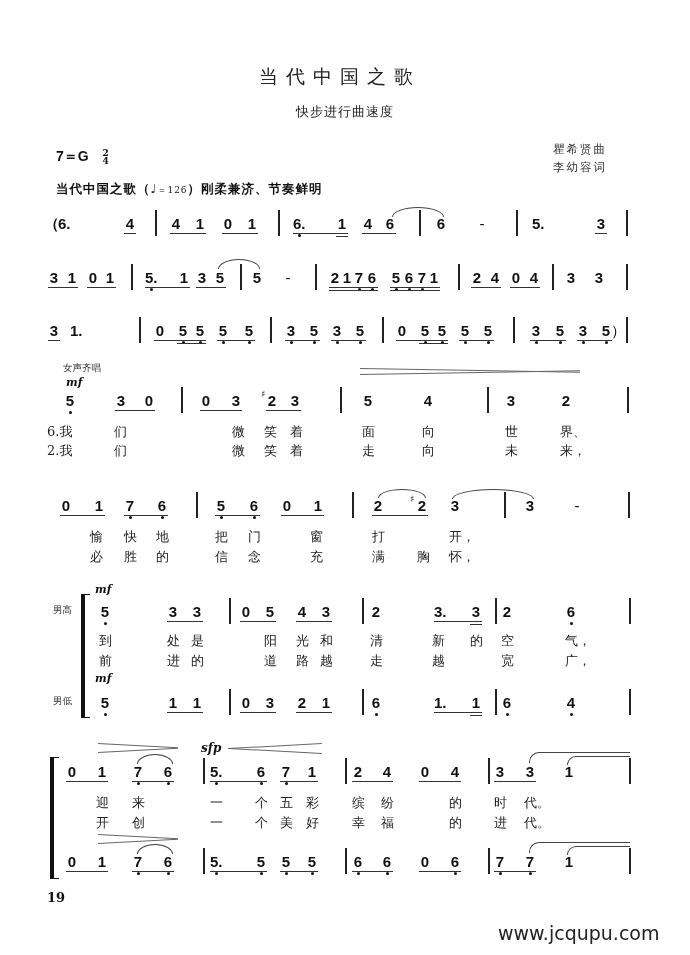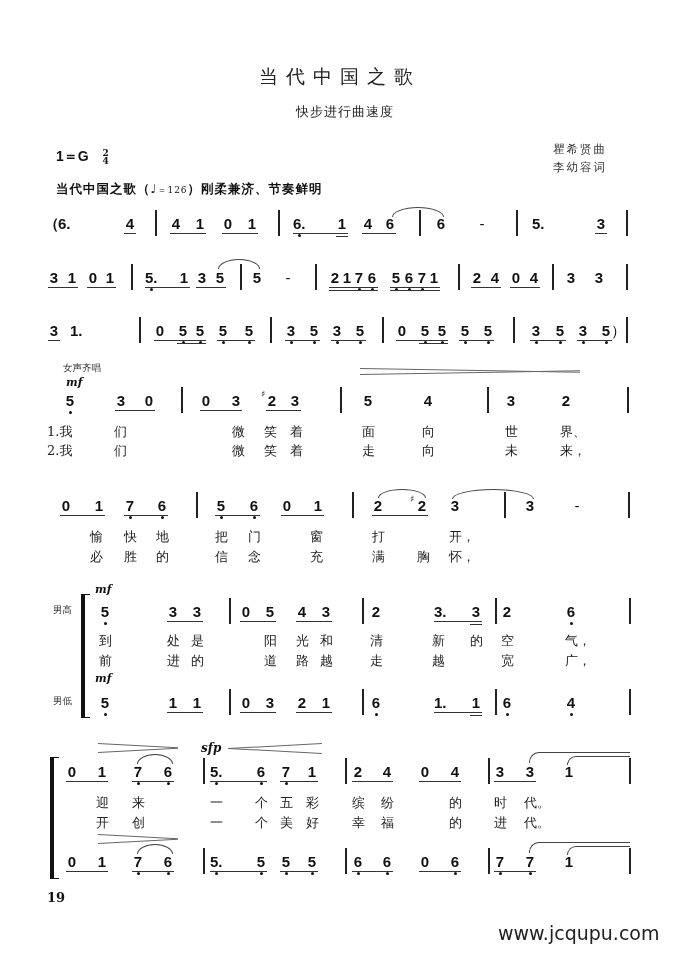--- a/index.html
+++ b/index.html
@@ -29,21 +29,21 @@
 </style>
 </head>
 <body>
 
 <div class="abs title">当代中国之歌</div>
 <div class="abs subtitle">快步进行曲速度</div>
 <div class="abs credit" style="left:553px;top:142px;">瞿希贤曲</div>
 <div class="abs credit" style="left:553px;top:160px;">李幼容词</div>
 
 <div class="abs key">
-  <span>1＝G</span>
+  <span>7＝G</span>
   <span class="timesig">
     <span>2</span><br>
     <span>4</span>
   </span>
 </div>
 
 <div class="abs tempo">
   <span>当代中国之歌（</span><span class="note-glyph">♩</span><span class="bpm">＝126</span><span>）刚柔兼济、节奏鲜明</span>
 </div>
 
@@ -180,21 +180,21 @@
   <span class="n" style="left:289px;top:393px;">3</span>
   <div class="ul" style="left:266px;top:410px;width:35px;"></div>
   <div class="bar" style="left:340px;top:387px;height:26px;"></div>
   <span class="n" style="left:362px;top:393px;">5</span>
   <span class="n" style="left:422px;top:393px;">4</span>
   <div class="bar" style="left:487px;top:387px;height:26px;"></div>
   <span class="n" style="left:505px;top:393px;">3</span>
   <span class="n" style="left:560px;top:393px;">2</span>
   <div class="bar" style="left:627px;top:387px;height:26px;"></div>
 
-  <span class="ly" style="left:47px;top:423px;">1.我</span>
+  <span class="ly" style="left:47px;top:423px;">6.我</span>
   <span class="ly" style="left:114px;top:423px;">们</span>
   <span class="ly" style="left:232px;top:423px;">微</span>
   <span class="ly" style="left:264px;top:423px;">笑</span>
   <span class="ly" style="left:290px;top:423px;">着</span>
   <span class="ly" style="left:362px;top:423px;">面</span>
   <span class="ly" style="left:422px;top:423px;">向</span>
   <span class="ly" style="left:505px;top:423px;">世</span>
   <span class="ly" style="left:560px;top:423px;">界、</span>
 
   <span class="ly" style="left:47px;top:442px;">2.我</span>

